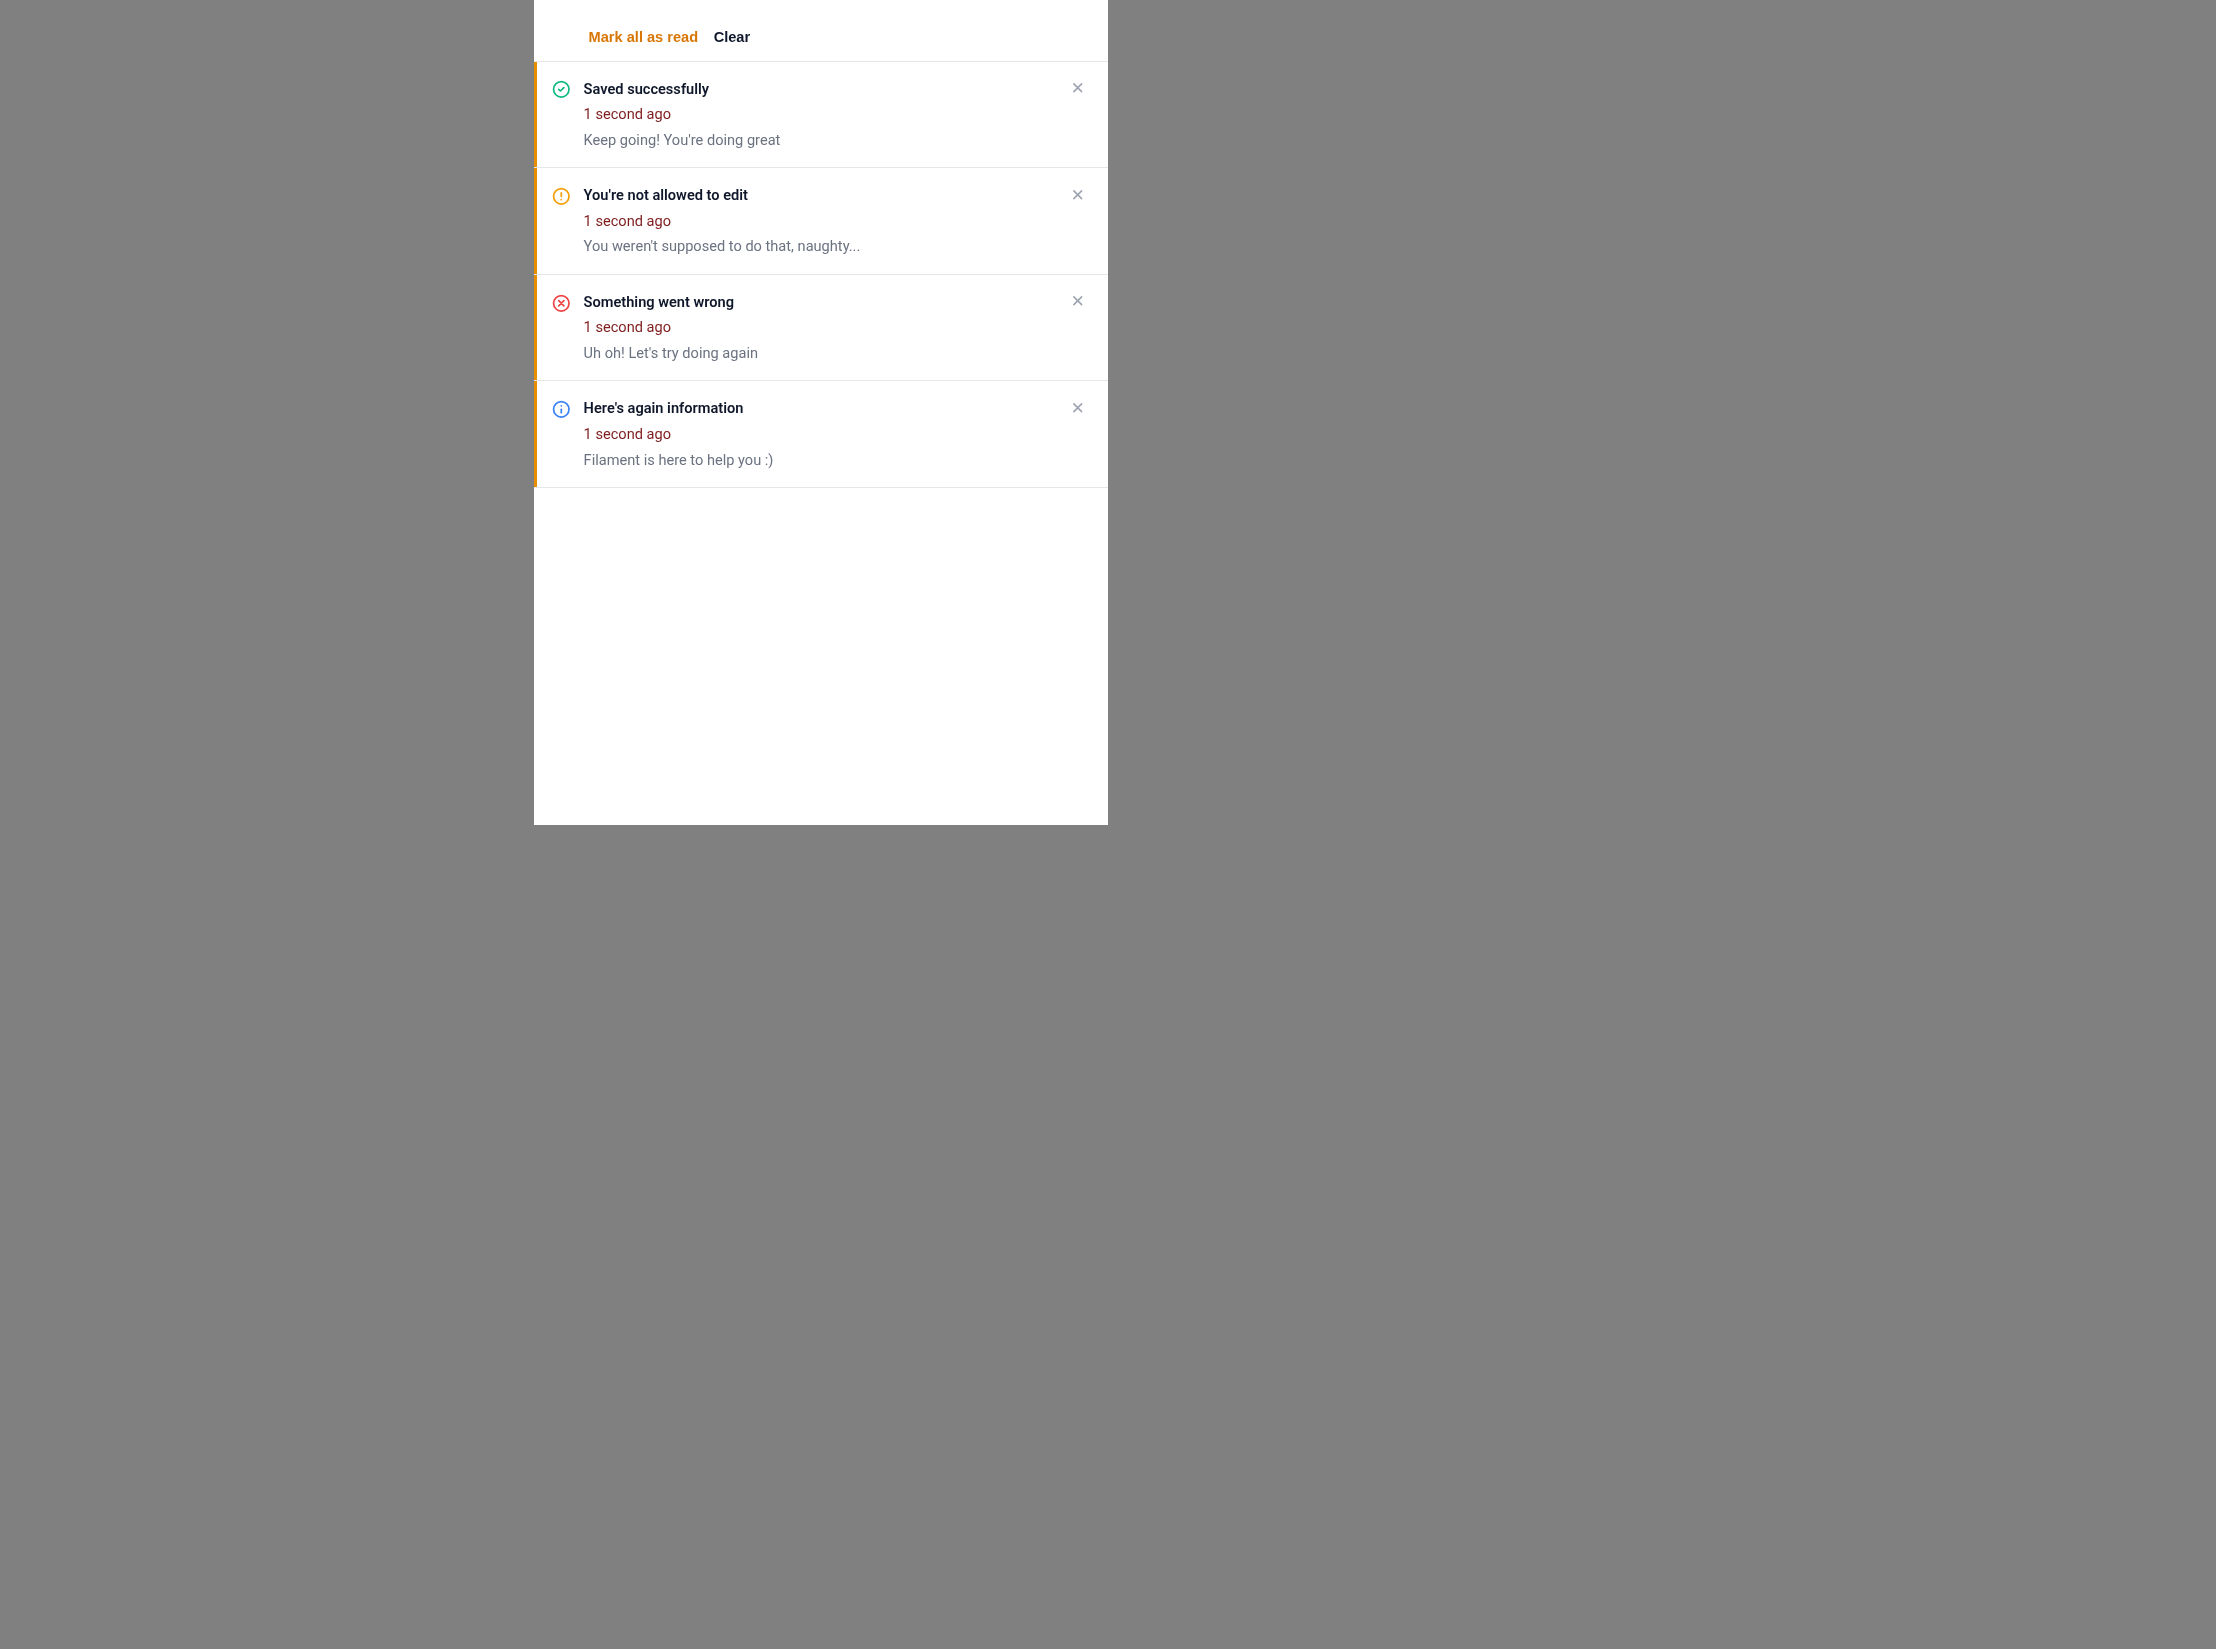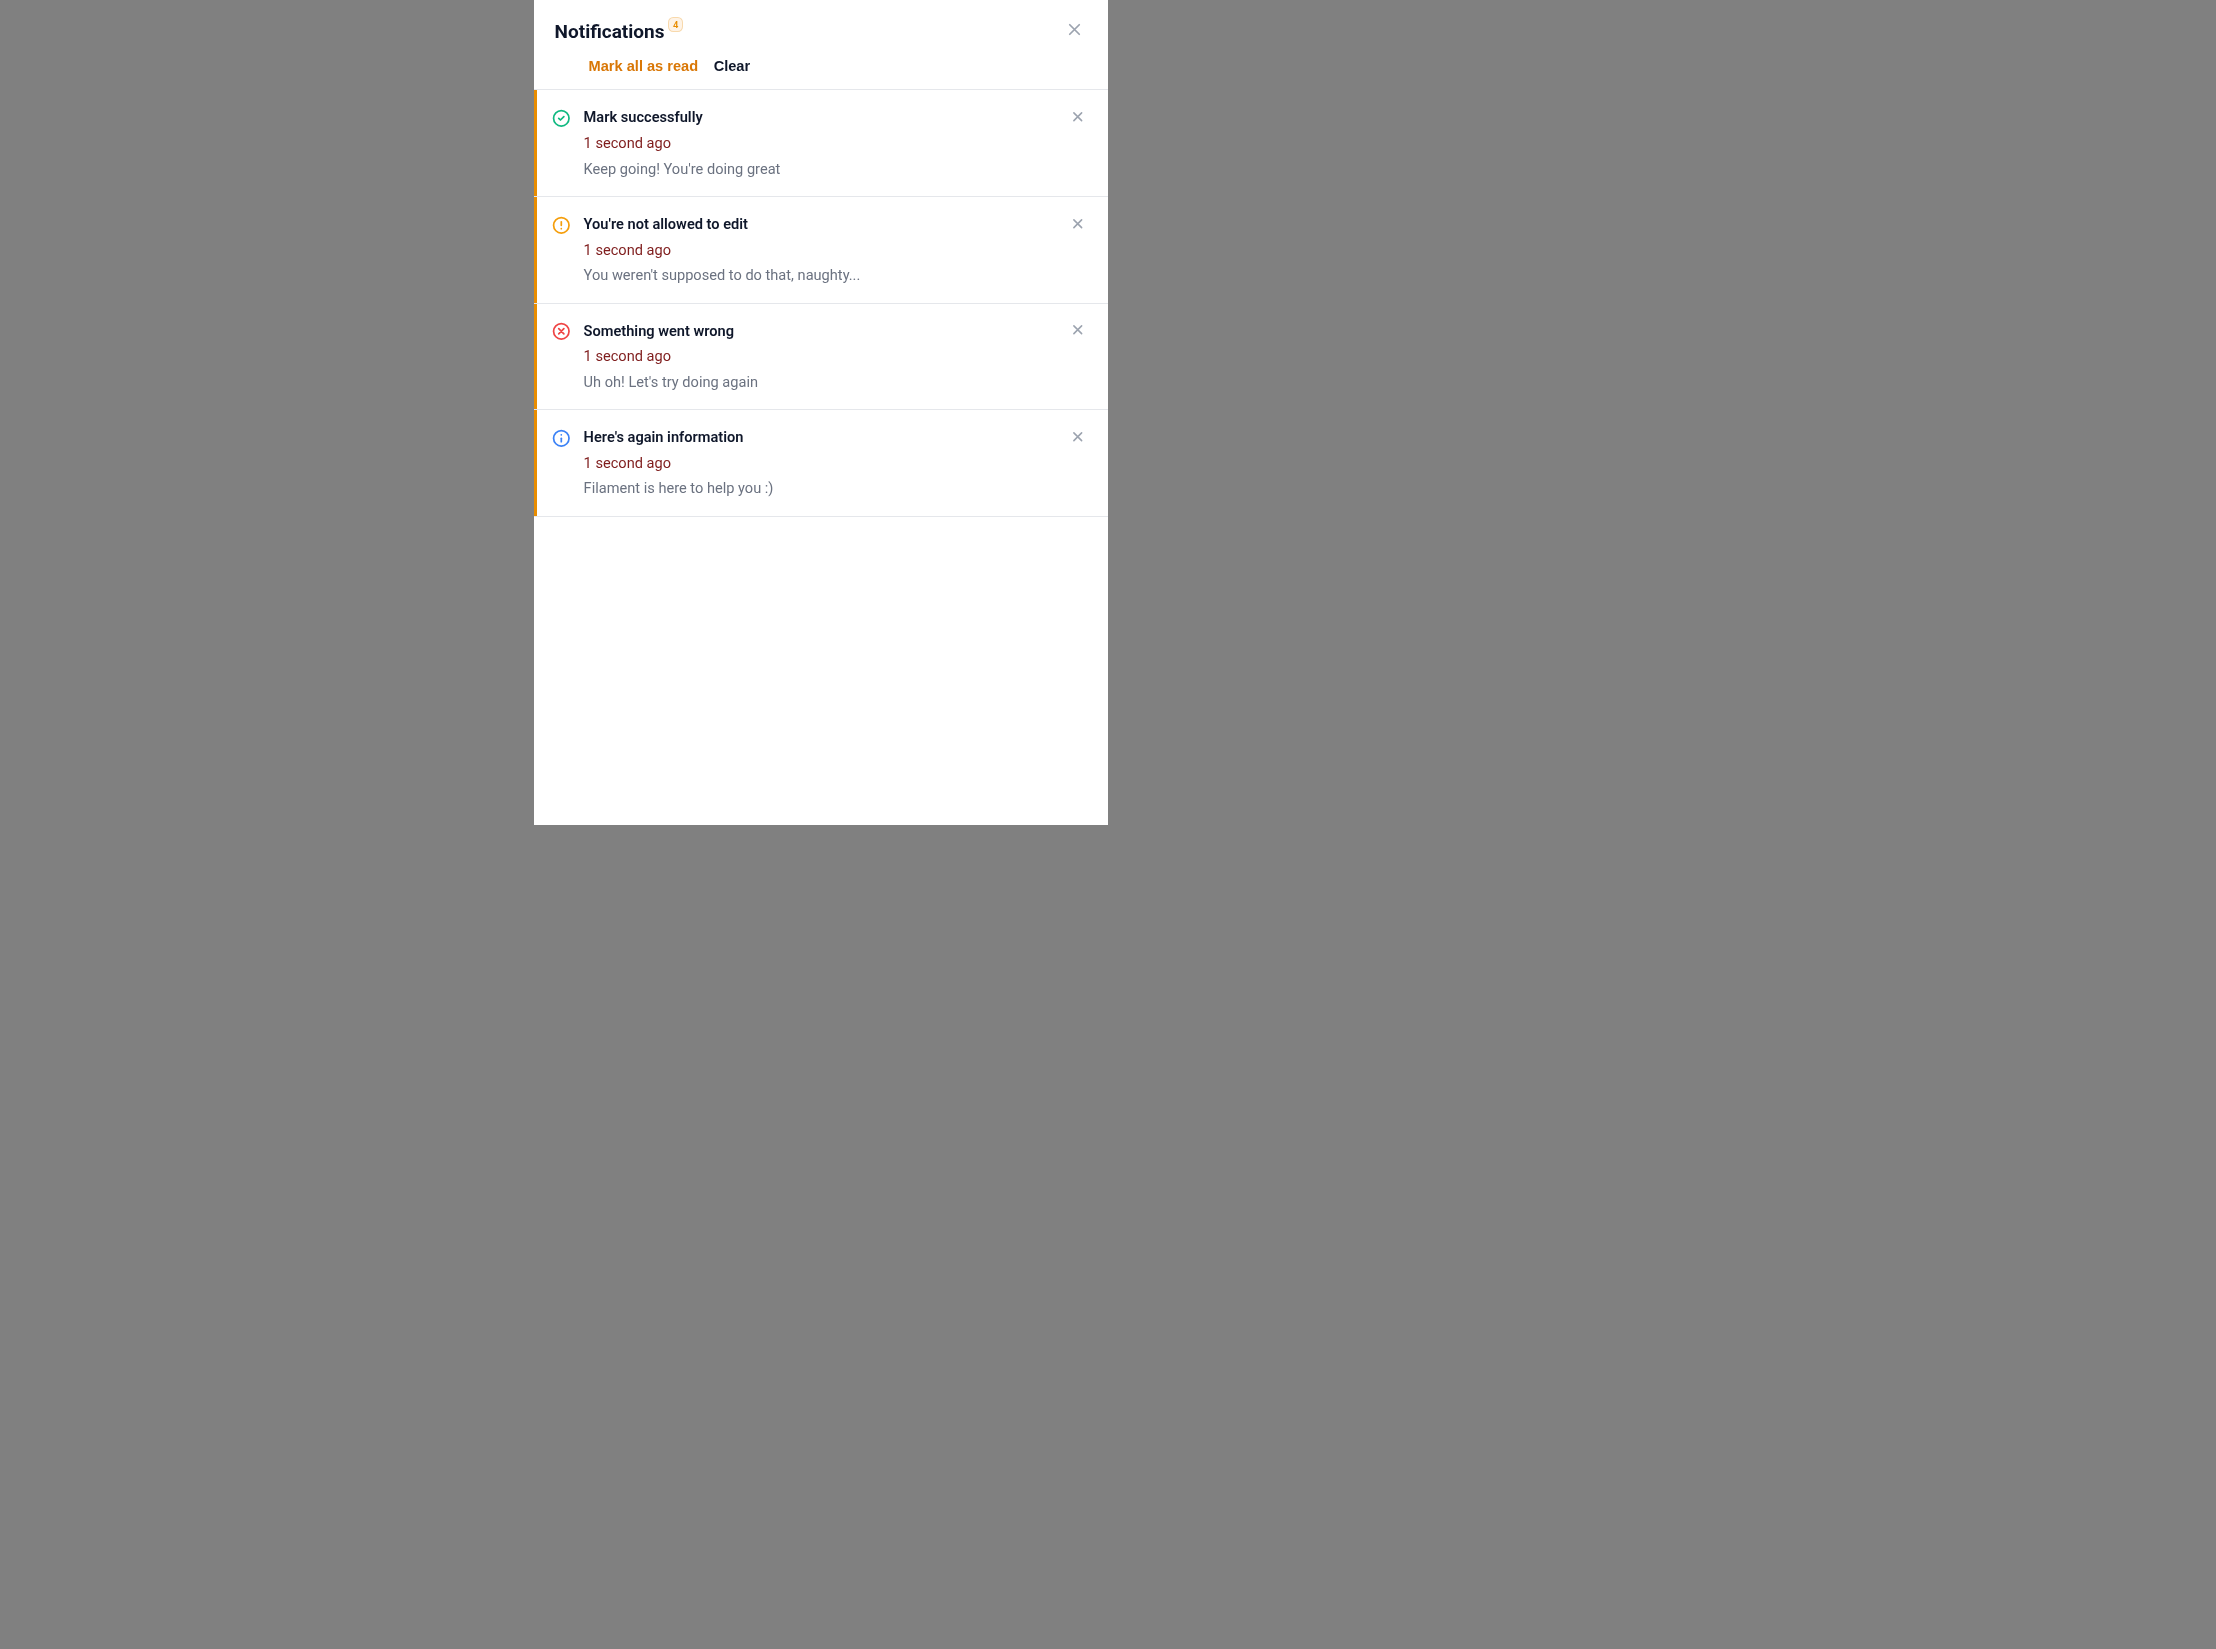--- a/index.html
+++ b/index.html
@@ -158,52 +158,39 @@
     .ic-success { color: #10b981; }
     .ic-warning { color: #f59e0b; }
     .ic-error { color: #ef4444; }
     .ic-info { color: #3b82f6; }
   </style>
 </head>
 <body>
 
 <div class="panel">
   <div class="header">
-    <div class="title-row">
-      <div class="title-wrap">
-        <h2 class="title">Notifications</h2>
-        <span class="badge">4</span>
-      </div>
-      <button class="close-panel">
-        <span>
-          <svg width="19" height="19" viewBox="0 0 24 24" fill="none" stroke="currentColor" stroke-width="2.2" stroke-linecap="round">
-              <path d="M18 6 6 18M6 6l12 12"></path>
-            </svg>
-        </span>
-      </button>
-    </div>
     <div class="actions">
       <button class="action action-mark">Mark all as read</button>
       <button class="action action-clear">Clear</button>
     </div>
   </div>
 
   <hr class="divider">
 
   <div class="list">
 
     <div class="item">
       <span class="item-icon ic-success">
         <svg width="20.6" height="20.6" viewBox="0 0 24 24" fill="none" stroke="currentColor" stroke-width="2" stroke-linecap="round" stroke-linejoin="round">
             <circle cx="12" cy="12" r="9"></circle>
             <path d="m9 12 2 2 4-4"></path>
           </svg>
       </span>
       <div class="item-body">
-        <div class="item-title">Mark successfully</div>
+        <div class="item-title">Saved successfully</div>
         <div class="item-time">1 second ago</div>
         <div class="item-desc">Keep going! You're doing great</div>
       </div>
       <button class="item-close">
         <span>
           <svg width="15.5" height="15.5" viewBox="0 0 24 24" fill="none" stroke="currentColor" stroke-width="2.4" stroke-linecap="round">
               <path d="M18 6 6 18M6 6l12 12"></path>
             </svg>
         </span>
       </button>

